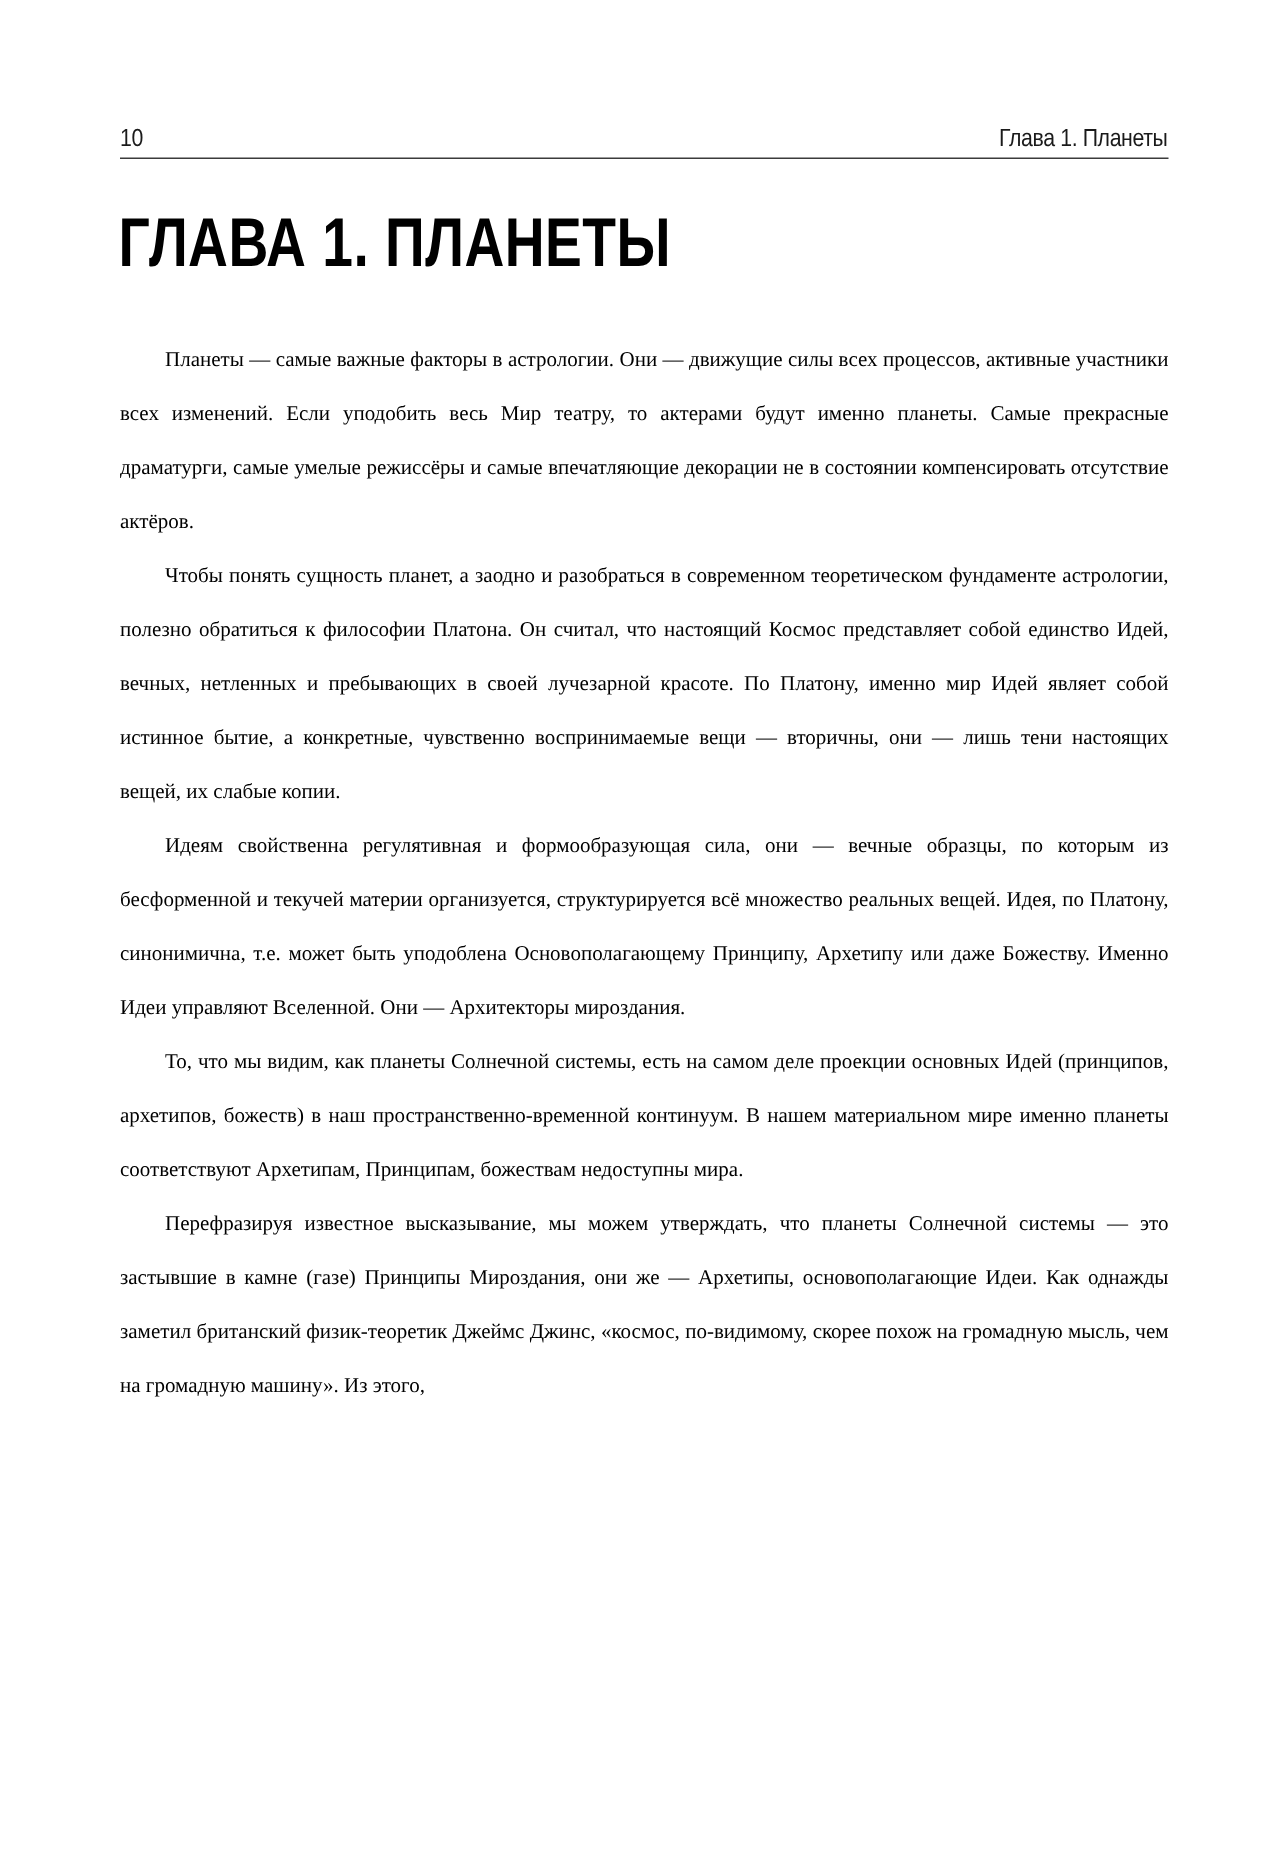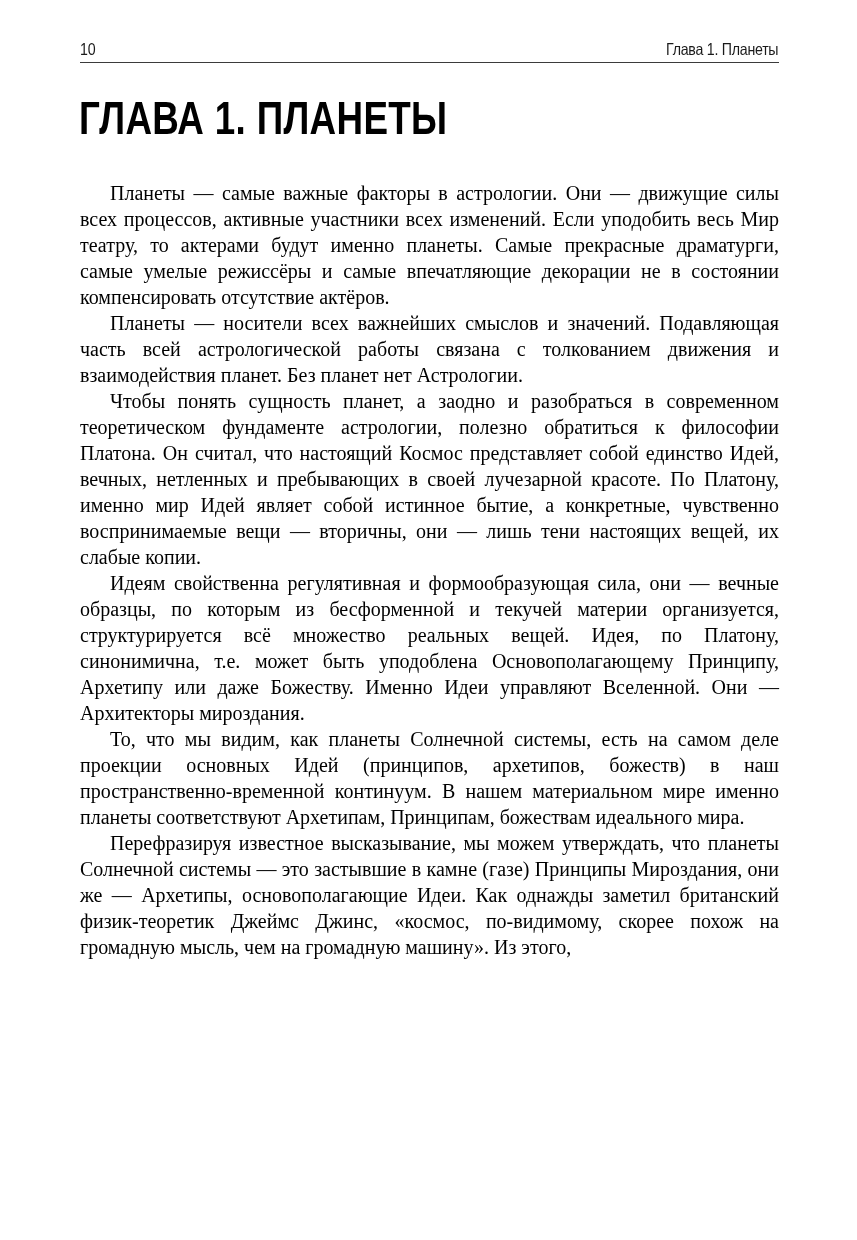--- a/index.html
+++ b/index.html
@@ -15,20 +15,21 @@
     font-family: "Liberation Serif", "DejaVu Serif", serif;
     color: #000000;
     -webkit-font-smoothing: antialiased;
   }
 
   .page {
     position: relative;
     width: 857px;
     height: 892px;
     box-sizing: border-box;
+    margin-top: 43px;
   }
 
   
   .running-head {
     position: absolute;
     left: 80px;
     right: 79px;
     top: 33px;
     height: 26px;
     display: flex;
@@ -74,22 +75,22 @@
     transform: scaleX(0.80);
     transform-origin: left top;
   }
 
   
   .body-text {
     position: absolute;
     left: 80px;
     top: 180px;
     width: 699px;
-    font-size: 20px;
-    line-height: 26px;
+    font-size: 14px;
+    line-height: 36px;
     text-align: justify;
     text-justify: inter-word;
     hyphens: manual;
   }
   .body-text p {
     margin: 0;
     text-indent: 30px;
     text-align: justify;
   }
   .body-text p:last-child {
@@ -105,20 +106,19 @@
     <span class="folio">10</span>
     <span class="chapter-ref">Глава 1. Планеты</span>
   </div>
 
   <div class="head-rule"></div>
 
   <h1 class="chapter-title">ГЛАВА 1. ПЛАНЕТЫ</h1>
 
   <div class="body-text">
     <p>Планеты — самые важные факторы в астрологии. Они — движущие силы всех процессов, активные участники всех изменений. Если уподобить весь Мир театру, то актерами будут именно планеты. Самые прекрасные драматурги, самые умелые режис­сёры и самые впечатляющие декорации не в состоянии компенсировать отсутствие актёров.</p>
-    <p>Планеты — носители всех важнейших смыслов и значений. Подавляющая часть всей астрологической работы связана с толкованием движения и взаимодействия планет. Без планет нет Астрологии.</p>
     <p>Чтобы понять сущность планет, а заодно и разобраться в современном теоретическом фундаменте астрологии, полезно обратиться к философии Платона. Он считал, что настоящий Космос представляет собой единство Идей, вечных, нетленных и пребывающих в своей лучезарной красоте. По Платону, именно мир Идей являет собой истинное бытие, а конкретные, чувственно воспринимаемые вещи — вторичны, они — лишь тени настоящих вещей, их слабые копии.</p>
     <p>Идеям свойственна регулятивная и формообразующая сила, они — вечные образцы, по которым из бесформенной и текучей материи организуется, структурируется всё множество реальных вещей. Идея, по Платону, синонимична, т.е. может быть уподоблена Основополагающему Принципу, Архетипу или даже Божеству. Именно Идеи управляют Вселенной. Они — Архитекторы мироздания.</p>
-    <p>То, что мы видим, как планеты Солнечной системы, есть на самом деле проекции основных Идей (принципов, архетипов, божеств) в наш пространственно-временной континуум. В нашем материальном мире именно планеты соответствуют Архетипам, Принципам, божествам идеального мира.</p>
+    <p>То, что мы видим, как планеты Солнечной системы, есть на самом деле проекции основных Идей (принципов, архетипов, божеств) в наш пространственно-временной континуум. В нашем материальном мире именно планеты соответствуют Архетипам, Принципам, божествам недоступны мира.</p>
     <p>Перефразируя известное высказывание, мы можем утверждать, что планеты Солнечной системы — это застывшие в камне (газе) Принципы Мироздания, они же — Архетипы, основополагающие Идеи. Как однажды заметил британский физик-теоретик Джеймс Джинс, «космос, по-видимому, скорее похож на громадную мысль, чем на громадную машину». Из этого,</p>
   </div>
 
 </div>
 
 </body></html>

